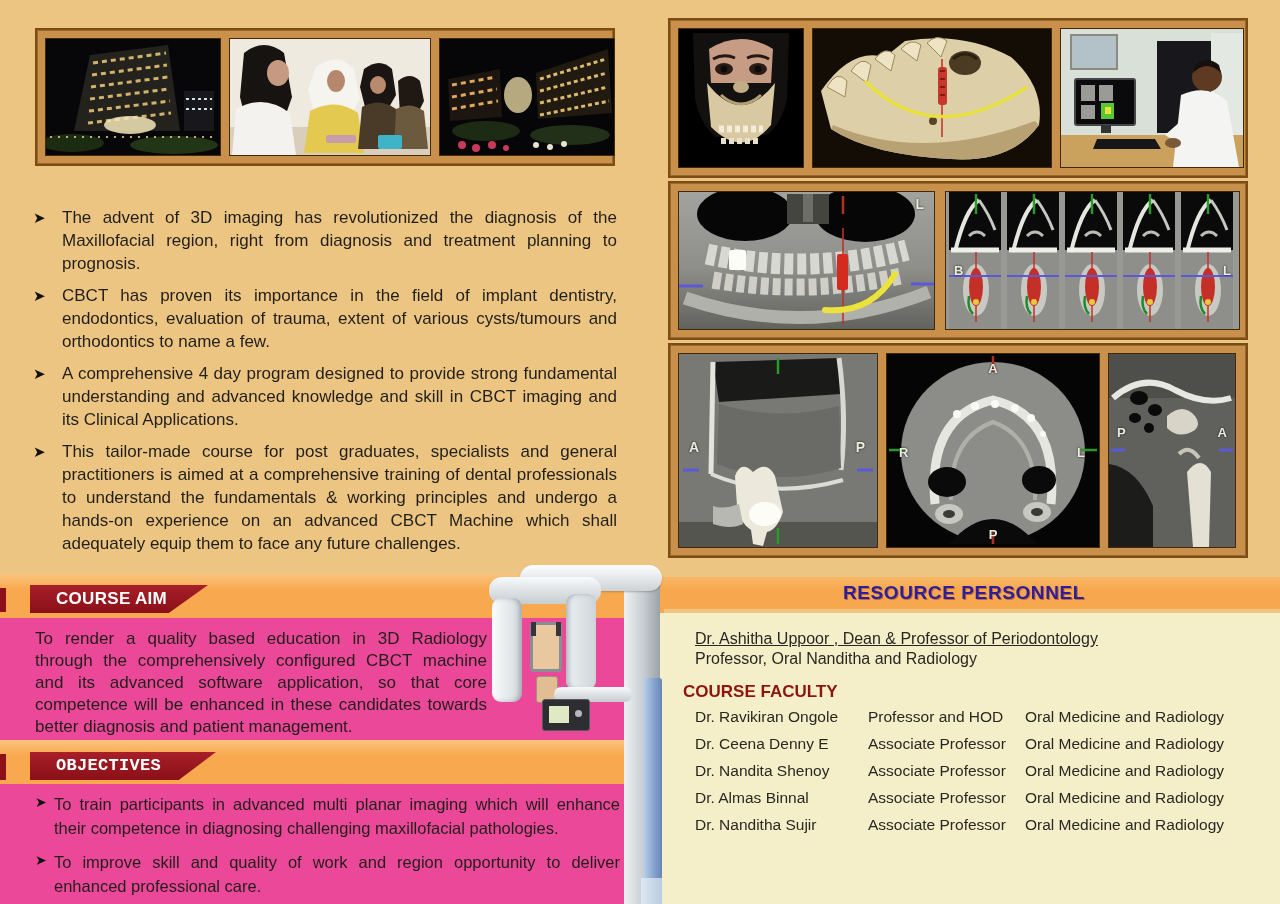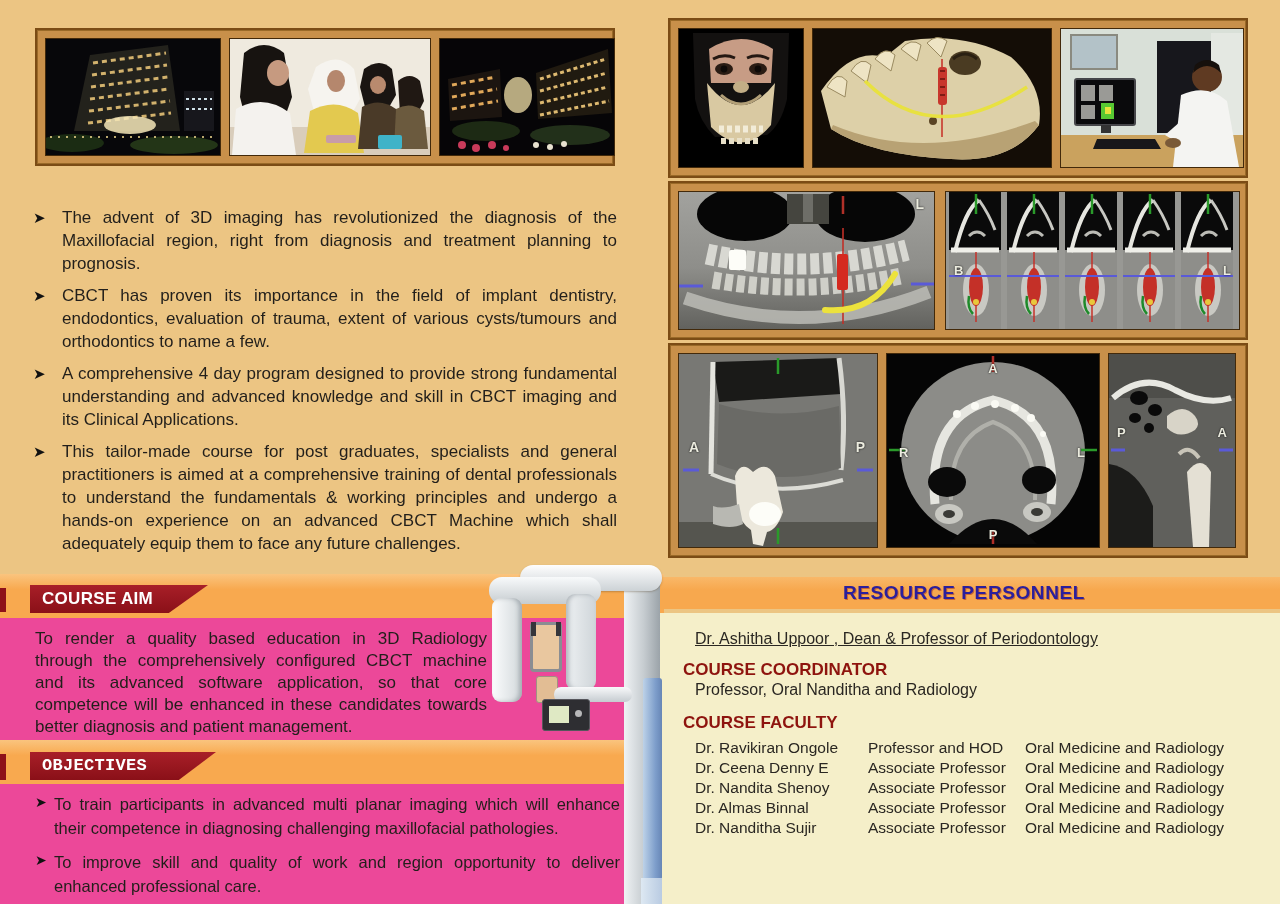--- a/index.html
+++ b/index.html
@@ -14,37 +14,37 @@
   .scan-label{position:absolute;color:#ececе4;color:#ececdf;font-weight:bold;font-size:13px;line-height:1;text-shadow:0 0 2px #000;}
 
   
   .intro{left:33px;top:206px;width:584px;}
   .bullet-row{display:flex;margin-bottom:9px;}
   .bullet-marker{flex:none;width:29px;font-size:15px;color:#111;padding-top:3px;}
   .bullet-text{font-size:17px;line-height:23px;color:#221f1b;text-align:justify;}
 
   
   .band{background:linear-gradient(#fac47e,#f8a94f 35%);}
-  .ribbon{background:linear-gradient(#a81f28,#8a1018);color:#ffffff;font-weight:bold;font-size:17px;letter-spacing:.3px;line-height:28px;padding-left:12px;box-sizing:border-box;}
+  .ribbon{background:linear-gradient(#a81f28,#8a1018);color:#ffffff;font-weight:bold;font-size:17px;letter-spacing:.3px;line-height:28px;padding-left:26px;box-sizing:border-box;}
   .ribbon-aim{clip-path:polygon(0 0,100% 0,78% 100%,0 100%);}
   .ribbon-obj{clip-path:polygon(0 0,100% 0,80% 100%,0 100%);font-family:Liberation Mono, monospace;}
   .red-tab{background:#8e1119;}
   .cream-left{background:#ec4899;}
   .aim-text{font-size:17px;line-height:22px;color:#221f1b;text-align:justify;}
   .obj-bullet{display:flex;margin-bottom:10px;}
   .obj-marker{flex:none;width:19px;font-size:14px;color:#111;padding-top:2px;}
   .obj-text{font-size:16.5px;line-height:24px;color:#221f1b;text-align:justify;}
 
   
   .rp-banner{background:linear-gradient(#f9b869,#f7a84e 40%);display:flex;align-items:center;justify-content:center;}
   .rp-title{color:#2b1f9c;font-weight:bold;font-size:19px;letter-spacing:.6px;text-shadow:1px 1px 0 rgba(140,25,25,.45);}
   .rp-body{background:#f5efc9;padding:13px 0 0 35px;box-sizing:border-box;}
   .rp-heading{color:#8e140e;font-weight:bold;font-size:17px;line-height:20px;}
   .rp-line{color:#2a2722;font-size:16px;line-height:20px;padding-left:12px;}
-  .fac-table{margin:5px 0 0 12px;display:grid;grid-template-columns:173px 157px auto;row-gap:0;}
+  .fac-table{margin:5px 0 0 12px;display:grid;grid-template-columns:173px 157px auto;row-gap:7px;}
   .fac-cell{color:#2a2722;font-size:15.5px;line-height:20px;}
 
   
   .machine{left:486px;top:556px;width:180px;height:348px;z-index:6;}
   .machine div{position:absolute;}
   .m-col{left:138px;top:12px;width:36px;height:336px;background:linear-gradient(90deg,#eff2f4,#c6ccd0 55%,#9ba3a9);border-radius:7px 7px 0 0;}
   .m-top-arm{left:34px;top:9px;width:142px;height:26px;background:linear-gradient(#fefefe,#ccd2d6);border-radius:13px;box-shadow:0 1px 2px rgba(90,70,40,.35);}
   .m-carm-top{left:3px;top:21px;width:112px;height:27px;background:linear-gradient(#f8fafb,#c6ccd0);border-radius:13px;}
   .m-carm-left{left:6px;top:42px;width:30px;height:104px;background:linear-gradient(90deg,#fbfcfd,#d2d8db);border-radius:9px;box-shadow:inset -3px 0 4px rgba(120,130,138,.5);}
   .m-carm-right{left:80px;top:38px;width:30px;height:96px;background:linear-gradient(90deg,#eef1f3,#cfd5d9);border-radius:9px;box-shadow:inset 3px 0 4px rgba(120,130,138,.5);}
@@ -389,21 +389,20 @@
         <span class="obj-text">To improve skill and quality of work and region opportunity to deliver enhanced professional care.</span>
       </div>
     </div>
   </div>
 
   <div class="abs rp-banner" style="left:648px;top:577px;width:632px;height:32px;">
     <span class="rp-title">RESOURCE PERSONNEL</span>
   </div>
   <div class="abs rp-body" style="left:648px;top:613px;width:632px;height:291px;">
     <div class="rp-line" style="margin-top:3px;text-decoration:underline;">Dr. Ashitha Uppoor , Dean &amp; Professor of Periodontology</div>
-    <div class="rp-heading" style="margin-top:11px;">COURSE COORDINATOR</div>
     <div class="rp-line">Professor, Oral Nanditha and Radiology</div>
     <div class="rp-heading" style="margin-top:13px;">COURSE FACULTY</div>
     <div class="fac-table">
       <span class="fac-cell">Dr. Ravikiran Ongole</span>
       <span class="fac-cell">Professor and HOD</span>
       <span class="fac-cell">Oral Medicine and Radiology</span>
       <span class="fac-cell">Dr. Ceena Denny E</span>
       <span class="fac-cell">Associate Professor</span>
       <span class="fac-cell">Oral Medicine and Radiology</span>
       <span class="fac-cell">Dr. Nandita Shenoy</span>

